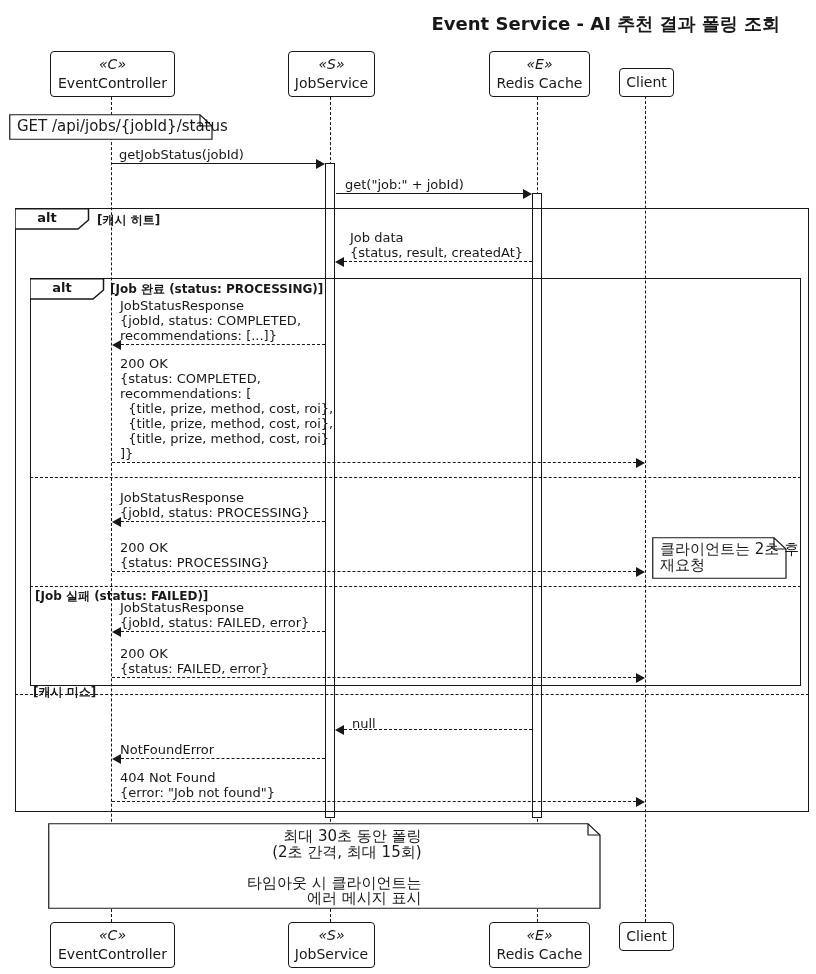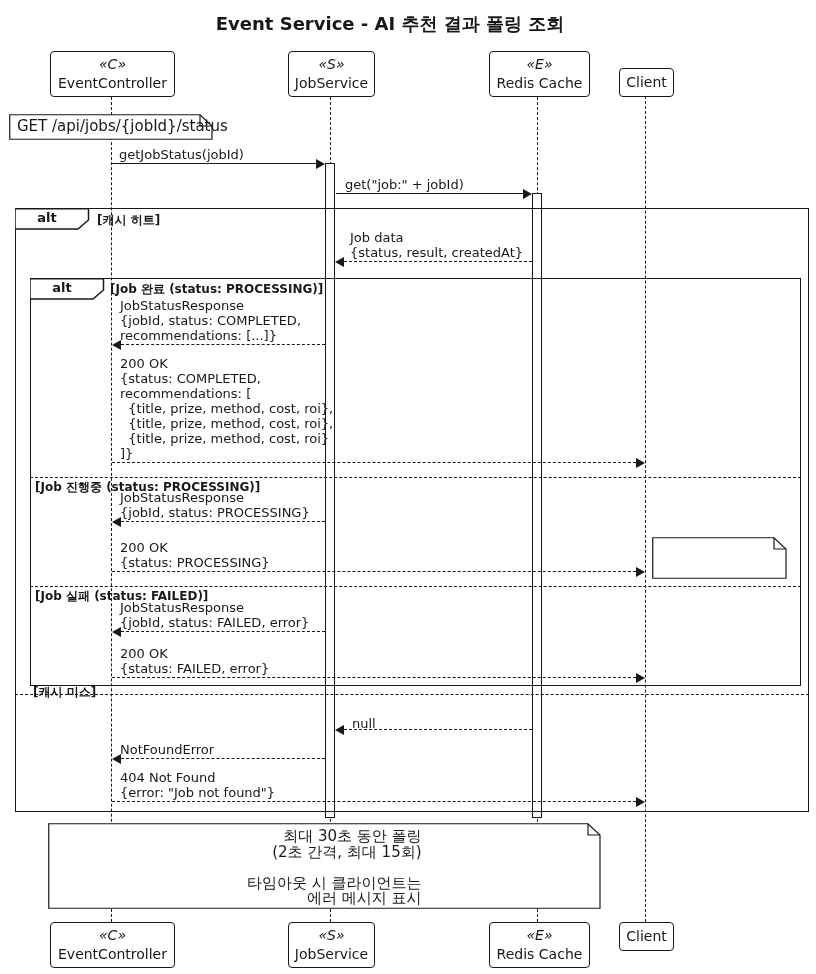--- a/index.html
+++ b/index.html
@@ -1,19 +1,19 @@
 <!DOCTYPE html>
 <html><head>
 <meta charset="utf-8">
 <style>
   html,body { margin:0; padding:0; background:#ffffff; }
   .canvas { position:relative; width:816px; height:974px; background:#ffffff;
             font-family:"DejaVu Sans", sans-serif; color:#181818; overflow:hidden; }
 
-  .title { position:absolute; top:12px; left:0; width:780px; text-align:center;
+  .title { position:absolute; top:12px; left:0; width:780px; text-align:right;
            font-size:18px; font-weight:bold; z-index:2; }
 
   .pbox { position:absolute; box-sizing:border-box; border:1.5px solid #181818;
           border-radius:4px; background:#fff; display:flex; flex-direction:column;
           align-items:center; justify-content:center; font-size:14px; line-height:19px;
           z-index:9; text-align:center; }
   .stereo { font-style:italic; }
 
   .lifeline { position:absolute; width:0; border-left:1px dashed #181818; z-index:1; }
 
@@ -113,36 +113,37 @@
   <div class="headR" style="left:636px; top:458px;"></div>
   <div class="msg" style="left:120px; top:356px;">200 OK
 {status: COMPLETED,
 recommendations: [
   {title, prize, method, cost, roi},
   {title, prize, method, cost, roi},
   {title, prize, method, cost, roi}
 ]}</div>
 
   <div class="divider" style="left:30px; top:477px; width:771px;"></div>
-  <div class="guard" style="left:35px; top:479px;">[Job 진행중 (status: PROCESSING)]</div>
 
   <div class="lnD" style="left:121px; top:521px; width:204px;"></div>
   <div class="headL" style="left:112px; top:517px;"></div>
   <div class="msg" style="left:120px; top:490px;">JobStatusResponse
 {jobId, status: PROCESSING}</div>
 
   <div class="lnD" style="left:112px; top:571px; width:524px;"></div>
   <div class="headR" style="left:636px; top:567px;"></div>
   <div class="msg" style="left:120px; top:540px;">200 OK
 {status: PROCESSING}</div>
 
   <svg class="note-shape" style="left:652px; top:537px;" width="135" height="42">
     <path d="M0.75,0.75 H122 L134,12 V41.25 H0.75 Z" fill="#ffffff" stroke="#181818" stroke-width="1.2"></path>
     <path d="M122,0.75 V12 H134" fill="none" stroke="#181818" stroke-width="1.2"></path>
   </svg>
+  <div class="note-text" style="left:660px; top:541px;">클라이언트는 2초 후
+재요청</div>
 
   <div class="divider" style="left:30px; top:586px; width:771px;"></div>
   <div class="guard" style="left:35px; top:588px;">[Job 실패 (status: FAILED)]</div>
 
   <div class="lnD" style="left:121px; top:631px; width:204px;"></div>
   <div class="headL" style="left:112px; top:627px;"></div>
   <div class="msg" style="left:120px; top:600px;">JobStatusResponse
 {jobId, status: FAILED, error}</div>
 
   <div class="lnD" style="left:112px; top:677px; width:524px;"></div>

